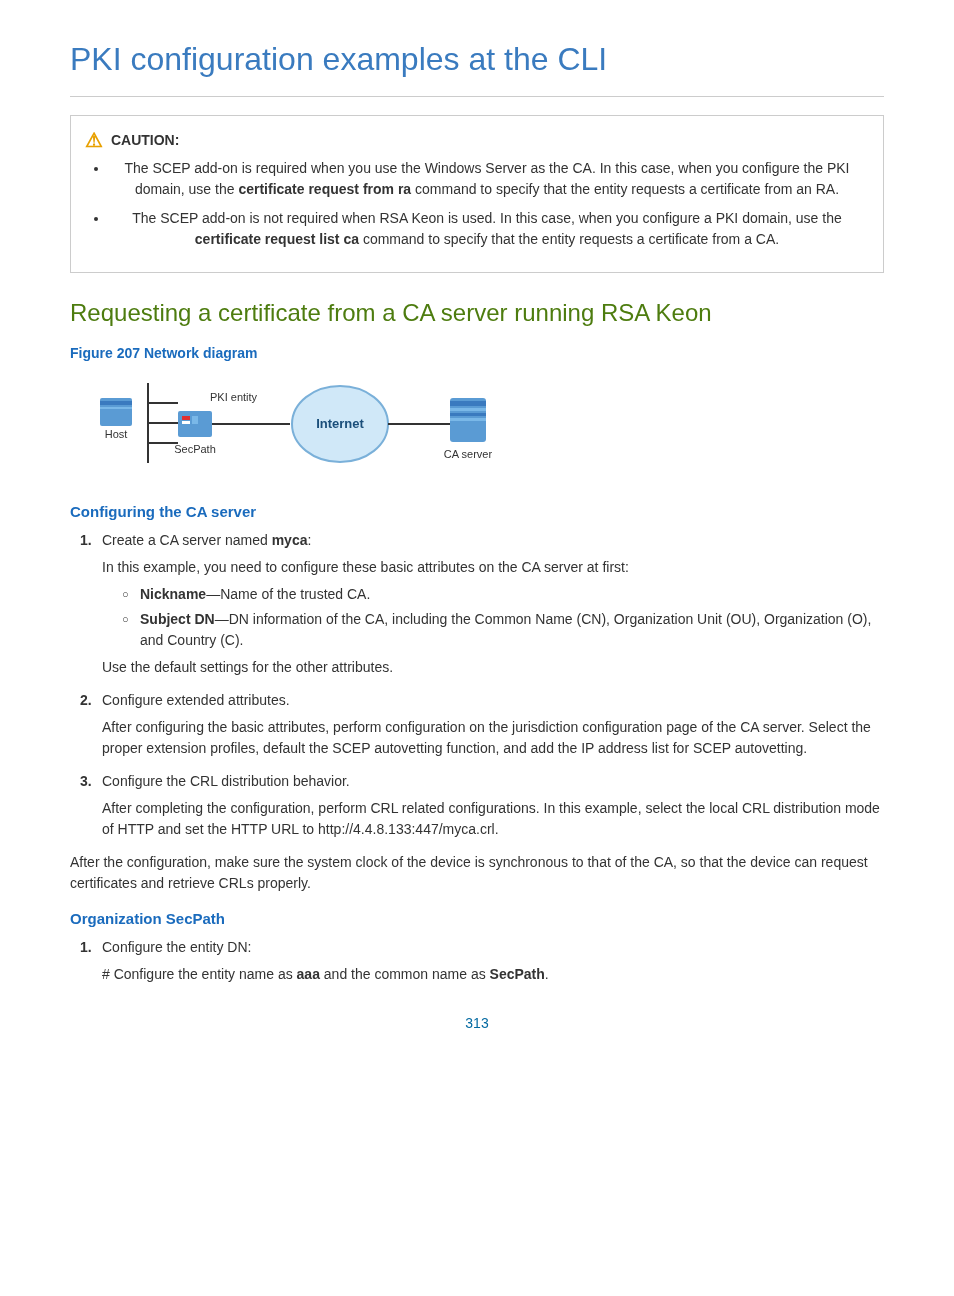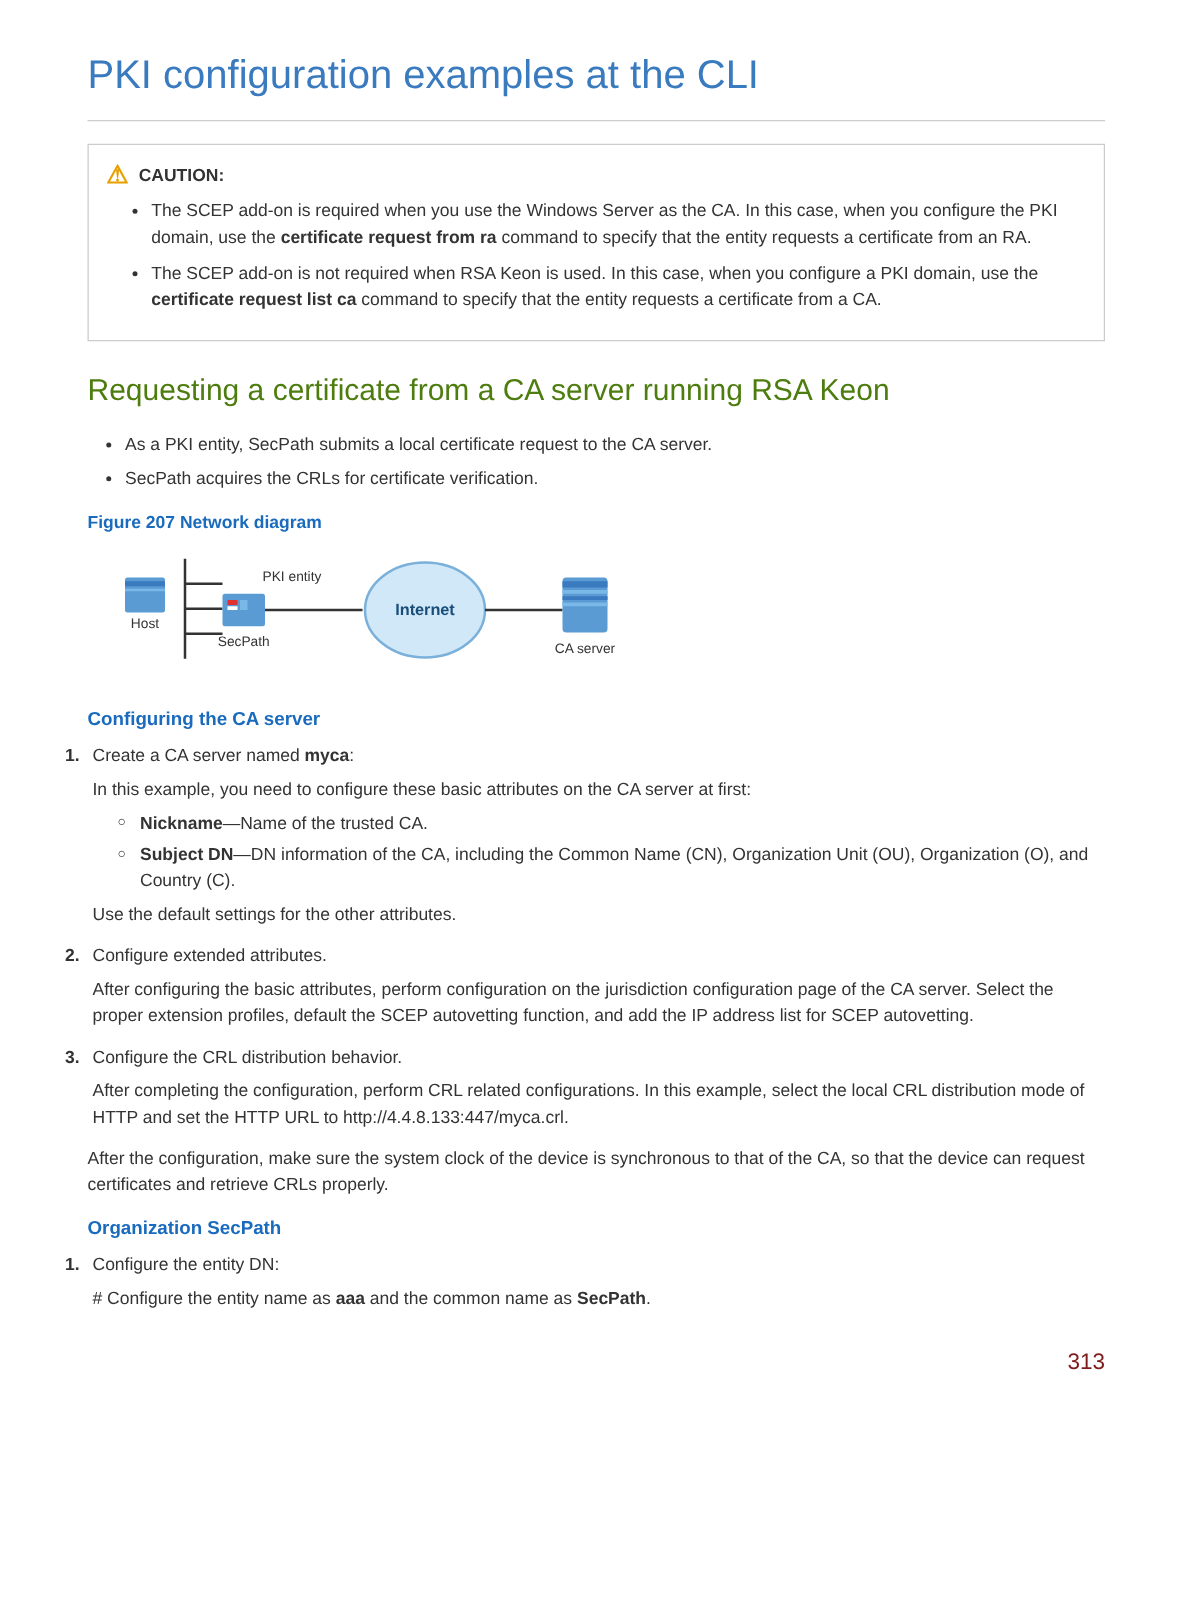--- a/index.html
+++ b/index.html
@@ -36,22 +36,23 @@
       font-weight: bold;
       color: #333;
       margin-bottom: 8px;
     }
     .triangle-symbol {
       font-size: 20px;
       color: #e8a000;
       line-height: 1;
     }
     .caution-box ul {
-      margin-left: 36px;
+      margin-left: 24px;
       list-style: disc;
+      text-align: center;
     }
     .caution-box ul li {
       margin-bottom: 8px;
       line-height: 1.5;
     }
     h2.section-title {
       font-size: 24px;
       font-weight: normal;
       color: #4d7c0f;
       margin-bottom: 16px;
@@ -75,21 +76,21 @@
       margin-bottom: 6px;
       line-height: 1.5;
     }
     .figure-title {
       font-size: 14px;
       font-weight: bold;
       color: #1a6bbd;
       margin-bottom: 12px;
     }
     ol.numbered-list {
-      margin-left: 4px;
+      margin-left: 32px;
       list-style: none;
       counter-reset: my-counter;
     }
     ol.numbered-list > li {
       counter-increment: my-counter;
       margin-bottom: 12px;
       line-height: 1.5;
       position: relative;
     }
     ol.numbered-list > li::before {
@@ -119,24 +120,24 @@
     ul.circle-list li::before {
       content: "○";
       position: absolute;
       left: 0;
       color: #333;
       font-size: 11px;
       top: 2px;
     }
     .bold { font-weight: bold; }
     .page-number {
-      text-align: right;
+      text-align: center;
       margin-top: 30px;
-      font-size: 18px;
-      color: #7f1d1d;
+      font-size: 14px;
+      color: #0369a1;
     }
     .diagram-wrapper {
       position: relative;
       width: 500px;
       height: 110px;
       margin-bottom: 20px;
     }
     .diagram-wrapper svg {
       width: 100%;
       height: 100%;
@@ -160,28 +161,20 @@
     </li>
     <li>
       The SCEP add-on is not required when RSA Keon is used. In this case, when you configure a PKI domain, use the <span class="bold">certificate request list ca</span> command to specify that the entity requests a certificate from a CA.
     </li>
   </ul>
 </div>
 
 <h2 class="section-title">Requesting a certificate from a CA server running RSA Keon</h2>
 
 <div class="content-section">
-  <ul class="bullet-list">
-    <li>
-      <span>As a PKI entity, SecPath submits a local certificate request to the CA server.</span>
-    </li>
-    <li>
-      <span>SecPath acquires the CRLs for certificate verification.</span>
-    </li>
-  </ul>
 </div>
 
 <div class="figure-title">Figure 207 Network diagram</div>
 
 <div class="diagram-wrapper">
   <svg viewBox="0 0 500 110" xmlns="http://www.w3.org/2000/svg">
 
     <rect x="30" y="25" width="32" height="28" rx="2" fill="#5a9bd4"></rect>
     <rect x="30" y="28" width="32" height="4" fill="#3a7abf"></rect>
     <rect x="30" y="34" width="32" height="2" fill="#7ab8e8"></rect>

